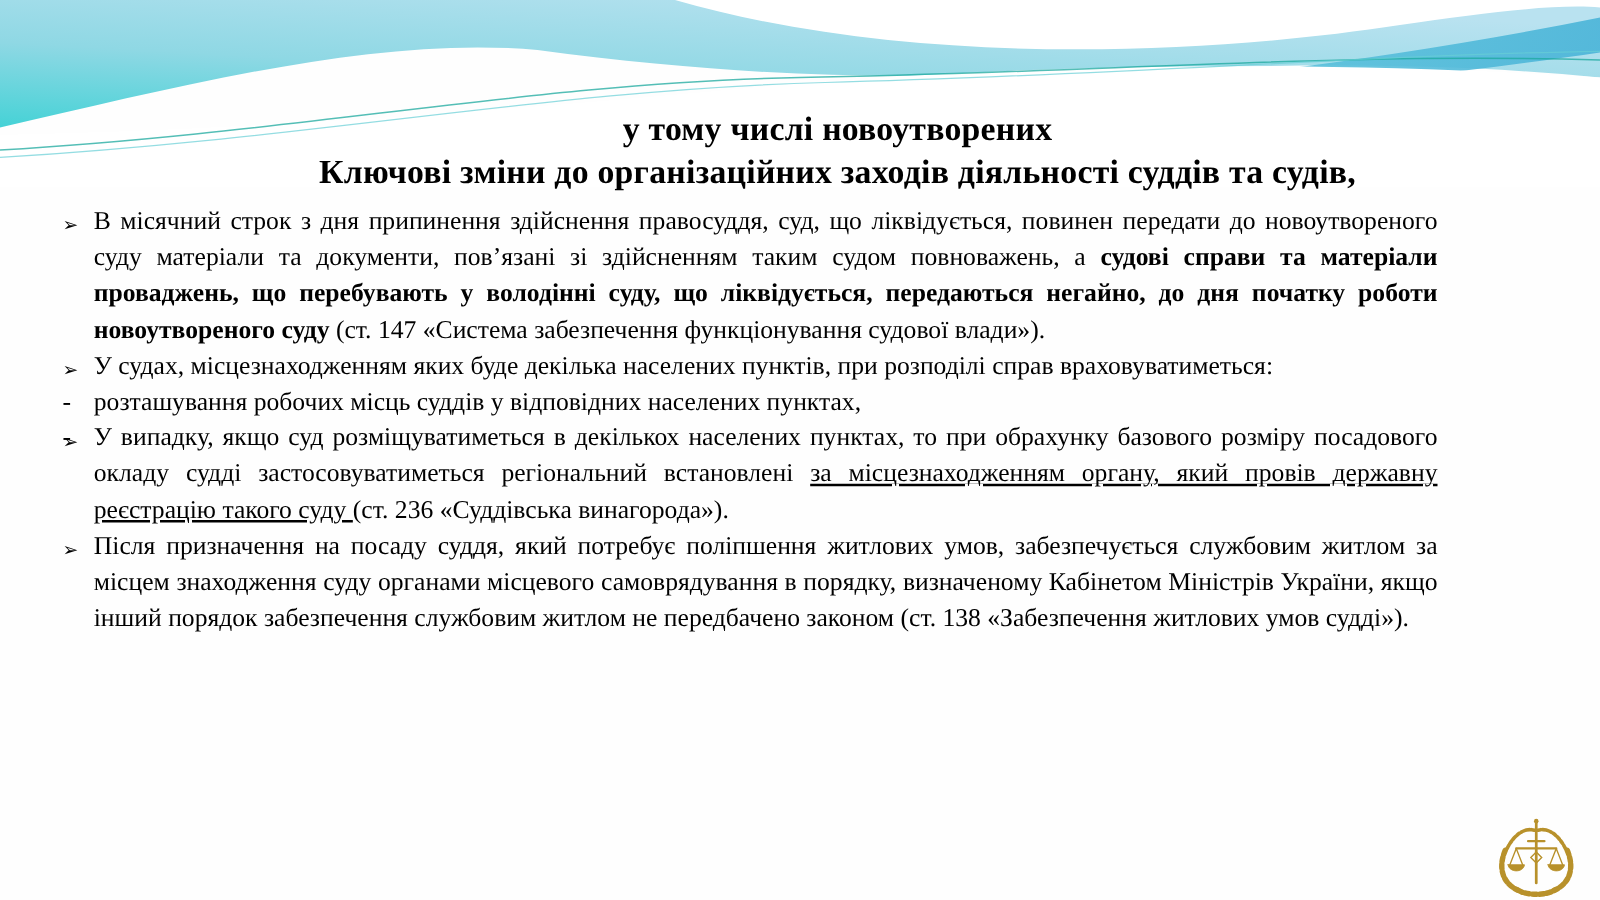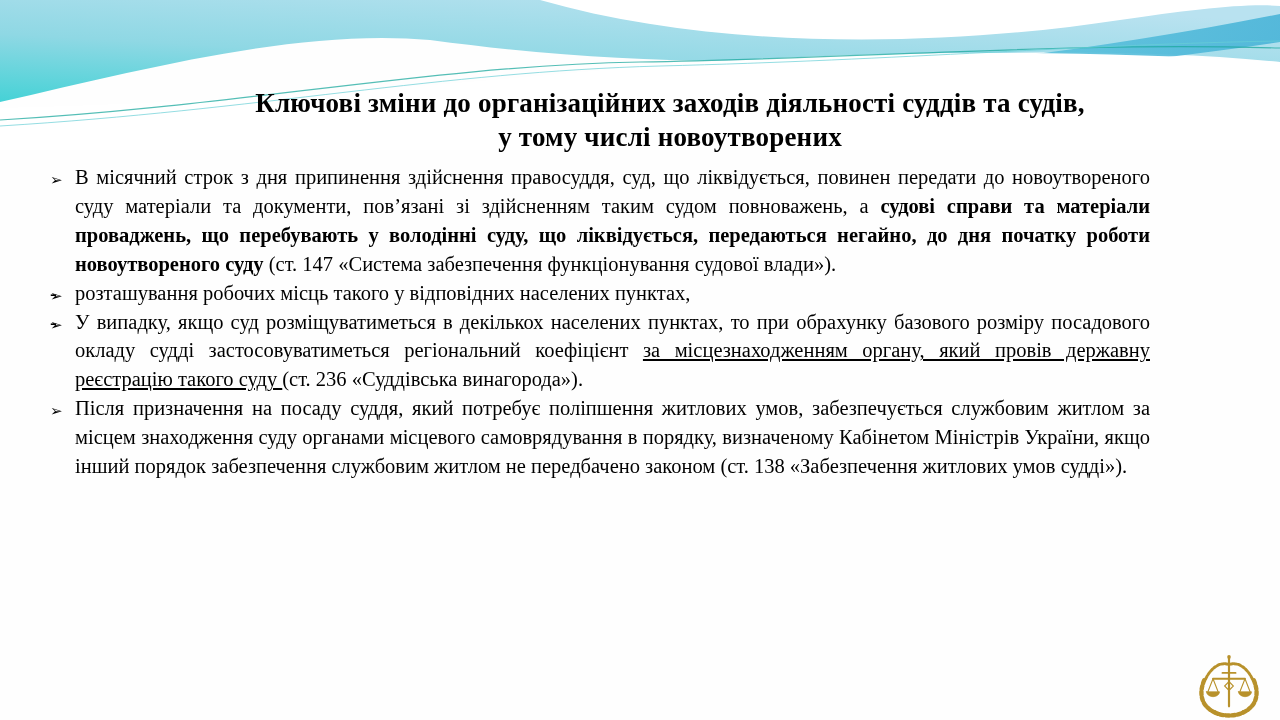--- a/index.html
+++ b/index.html
@@ -92,35 +92,35 @@
 
     <path d="M540,0 C720,52 950,46 1120,20 C1190,10 1245,3 1280,6 V0 Z" fill="#ffffff"></path>
 
     <path d="M0,150 V108 C180,104 360,92 560,74 C780,52 1020,46 1280,62 V150 Z" fill="#ffffff"></path>
 
     <path d="M0,120 C240,106 430,66 640,62 C880,58 1060,42 1280,48" fill="none" stroke="#1ba89e" stroke-width="1.2" opacity="0.75"></path>
     <path d="M0,126 C260,110 440,72 660,66 C900,60 1090,44 1280,41" fill="none" stroke="#66cfd6" stroke-width="1" opacity="0.7"></path>
   </svg>
 
   <div class="title">
+    <div>у тому числі новоутворених</div>
     <div>Ключові зміни до організаційних заходів діяльності суддів та судів,</div>
-    <div>у тому числі новоутворених</div>
   </div>
 
   <div class="content">
 
     <div class="item"><span class="marker arrow">➢</span><span>В місячний строк з дня припинення здійснення правосуддя, суд, що ліквідується, повинен передати до новоутвореного суду матеріали та документи, пов’язані зі здійсненням таким судом повноважень, а </span><span class="seg-b">судові справи та матеріали проваджень, що перебувають у володінні суду, що ліквідується, передаються негайно, до дня початку роботи новоутвореного суду</span><span> (ст. 147 «Система забезпечення функціонування судової влади»).</span></div>
 
-    <div class="item"><span class="marker arrow">➢</span></div>
+    <div class="item"><span class="marker arrow">➢</span><span>У судах, місцезнаходженням яких буде декілька населених пунктів, при розподілі справ враховуватиметься:</span></div>
 
-    <div class="item"><span class="marker">-</span><span>розташування робочих місць такого у відповідних населених пунктах,</span></div>
+    <div class="item"><span class="marker">-</span><span>розташування робочих місць суддів у відповідних населених пунктах,</span></div>
 
     <div class="item"><span class="marker">-</span></div>
 
-    <div class="item"><span class="marker arrow">➢</span><span>У випадку, якщо суд розміщуватиметься в декількох населених пунктах, то при обрахунку базового розміру посадового окладу судді застосовуватиметься регіональний коефіцієнт </span><span class="seg-u">за місцезнаходженням органу, який провів державну реєстрацію такого суду </span><span>(ст. 236 «Суддівська винагорода»).</span></div>
+    <div class="item"><span class="marker arrow">➢</span><span>У випадку, якщо суд розміщуватиметься в декількох населених пунктах, то при обрахунку базового розміру посадового окладу судді застосовуватиметься регіональний встановлені </span><span class="seg-u">за місцезнаходженням органу, який провів державну реєстрацію такого суду </span><span>(ст. 236 «Суддівська винагорода»).</span></div>
 
     <div class="item"><span class="marker arrow">➢</span><span>Після призначення на посаду суддя, який потребує поліпшення житлових умов, забезпечується службовим житлом за місцем знаходження суду органами місцевого самоврядування в порядку, визначеному Кабінетом Міністрів України, якщо інший порядок забезпечення службовим житлом не передбачено законом (ст. 138 «Забезпечення житлових умов судді»).</span></div>
 
   </div>
 
   <svg class="emblem" viewBox="0 0 100 88">
     <g stroke="#b8912b" fill="none" stroke-linecap="round">
 
       <path d="M16,36 C8,54 12,72 30,80" stroke-width="6" stroke-dasharray="5,3"></path>
       <path d="M84,36 C92,54 88,72 70,80" stroke-width="6" stroke-dasharray="5,3"></path>

